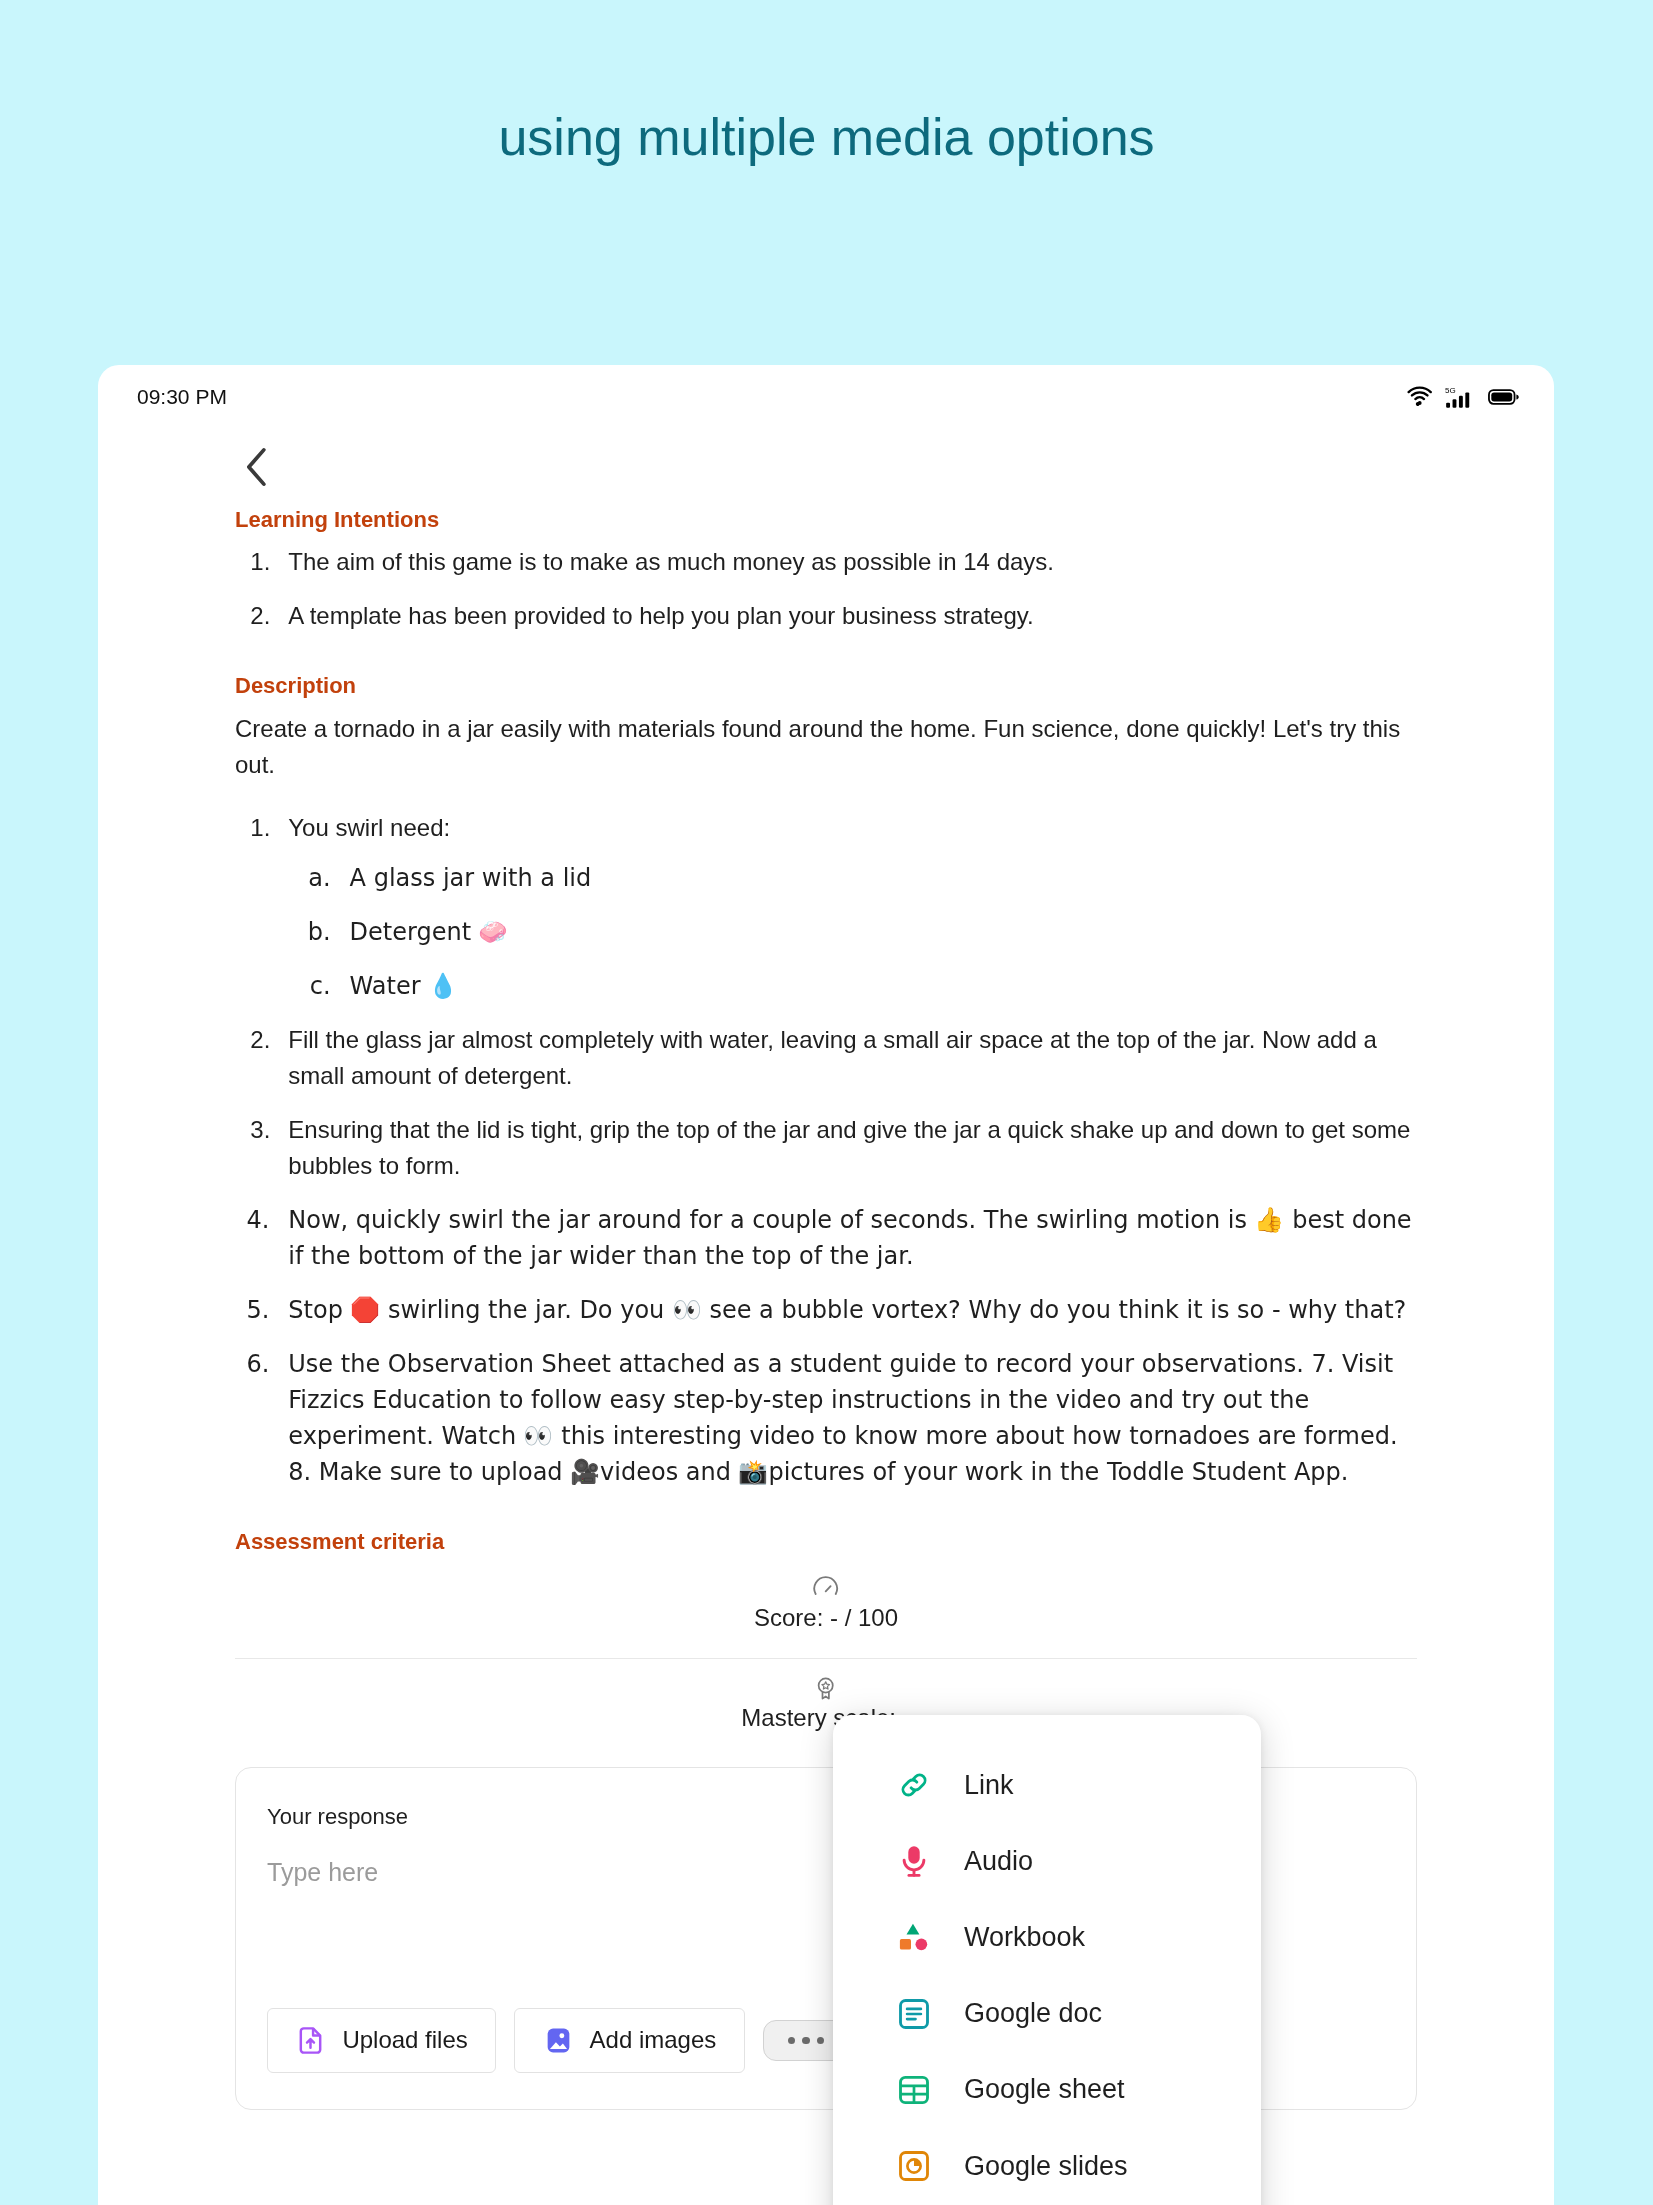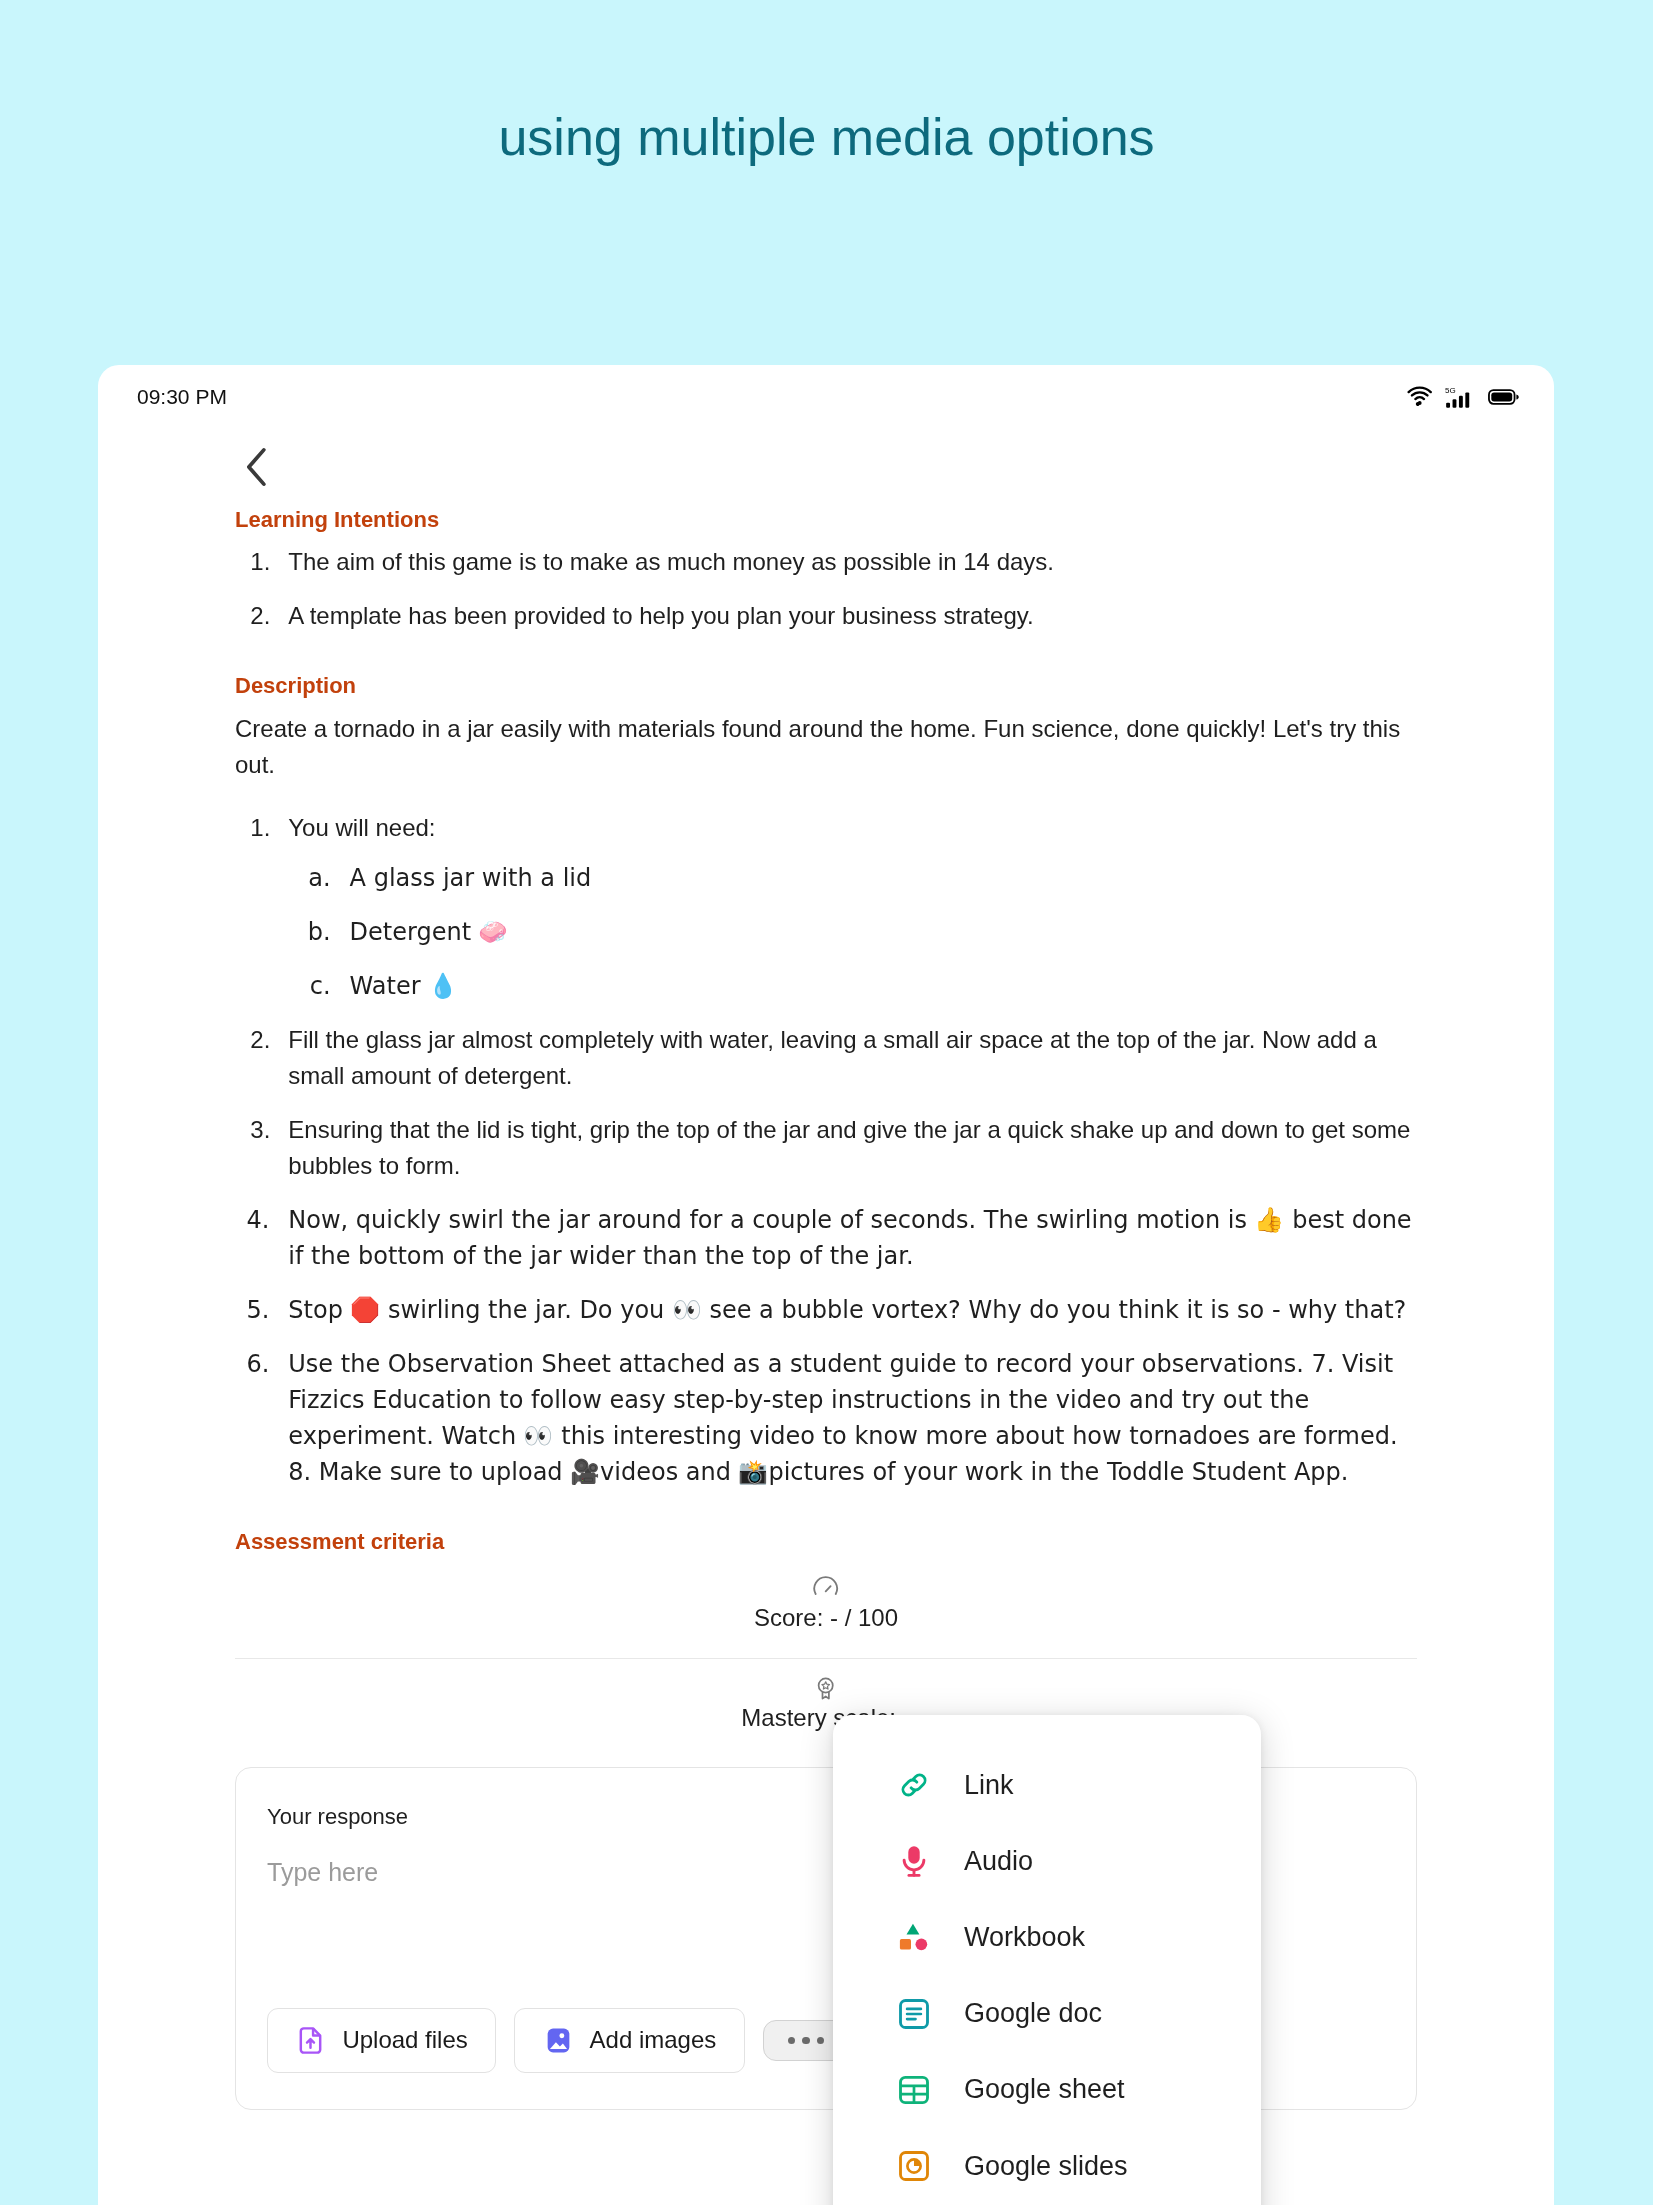--- a/index.html
+++ b/index.html
@@ -192,21 +192,21 @@
   .btn-row {
     display: flex;
     align-items: center;
     gap: 18px;
   }
   .pill {
     display: flex;
     align-items: center;
     gap: 16px;
     border: 0.8px solid #e2e2e2;
-    border-radius: 11px;
+    border-radius: 6px;
     background: #ffffff;
     padding: 16px 27.4px;
     font-size: 24px;
     color: #1a1a1a;
     cursor: pointer;
     white-space: nowrap;
   }
   .pill svg { display: block; flex: 0 0 auto; }
   .pill-more {
     border: 0.8px solid #d2d2d2;
@@ -314,21 +314,21 @@
 
       <div class="block-gap-lg"></div>
 
       <div class="section-label">Description</div>
       <p class="para">Create a tornado in a jar easily with materials found around the home. Fun science, done quickly! Let's try this out.</p>
 
       <div class="block-gap-md"></div>
 
       <ol class="lvl1">
         <li>
-          <span>You will need:</span>
+          <span>You swirl need:</span>
           <ol class="lvl2">
             <li class="emoji">A glass jar with a lid</li>
             <li class="emoji">Detergent 🧼</li>
             <li class="emoji">Water 💧</li>
           </ol>
         </li>
         <li>Fill the glass jar almost completely with water, leaving a small air space at the top of the jar. Now add a small amount of detergent.</li>
         <li>Ensuring that the lid is tight, grip the top of the jar and give the jar a quick shake up and down to get some bubbles to form.</li>
         <li class="emoji">Now, quickly swirl the jar around for a couple of seconds. The swirling motion is 👍 best done if the bottom of the jar wider than the top of the jar.</li>
         <li class="emoji">Stop 🛑 swirling the jar. Do you 👀 see a bubble vortex? Why do you think it is so - why that?</li>

